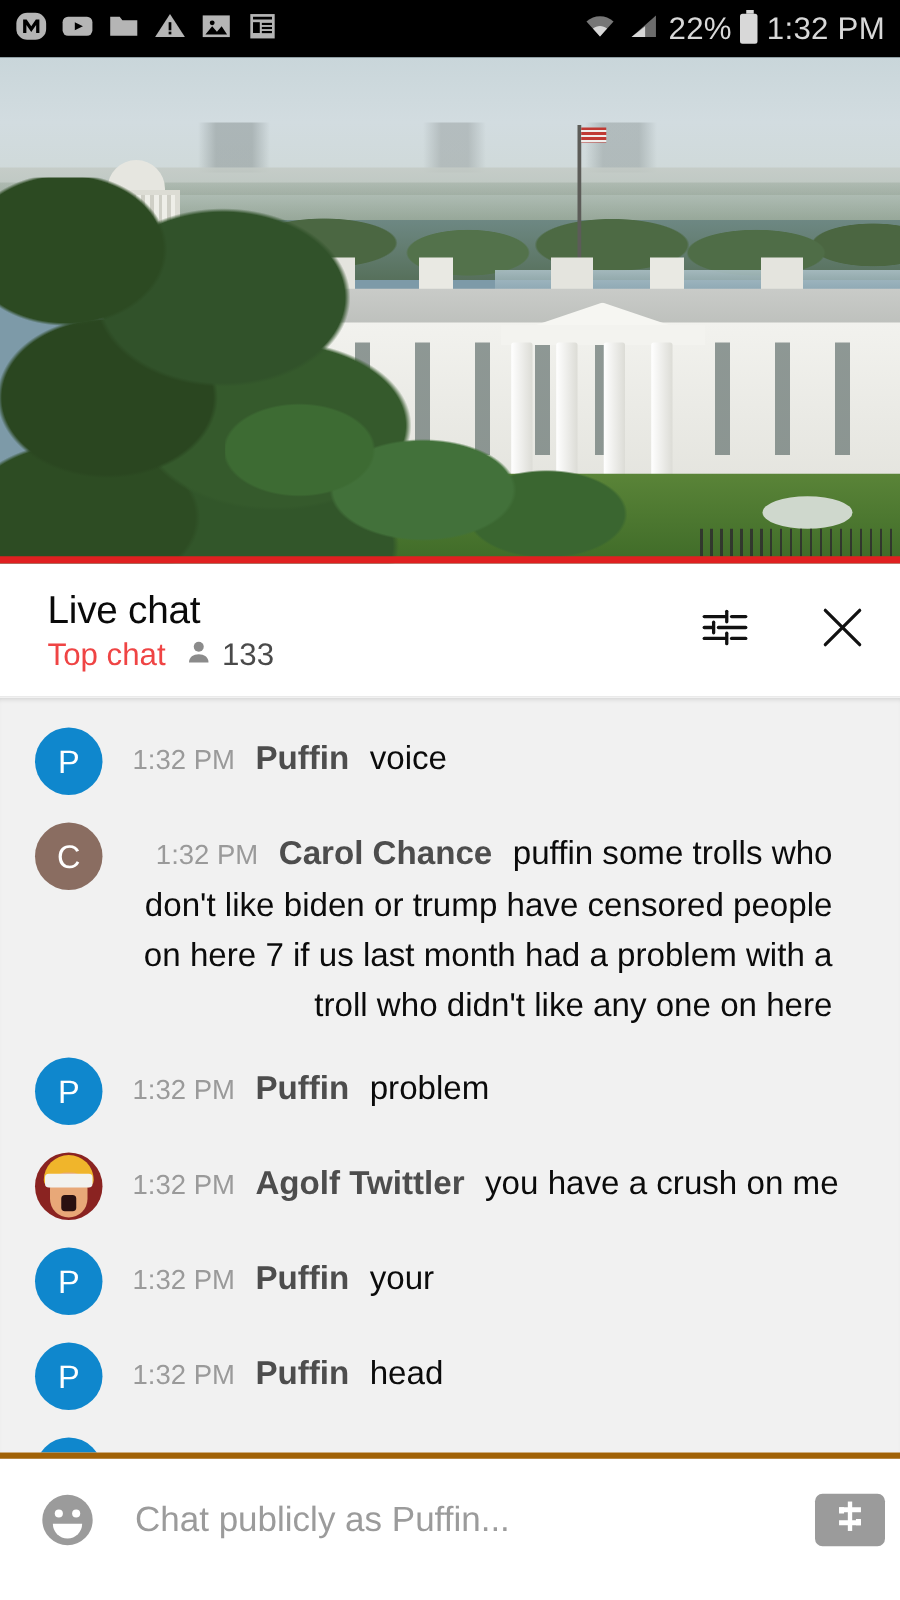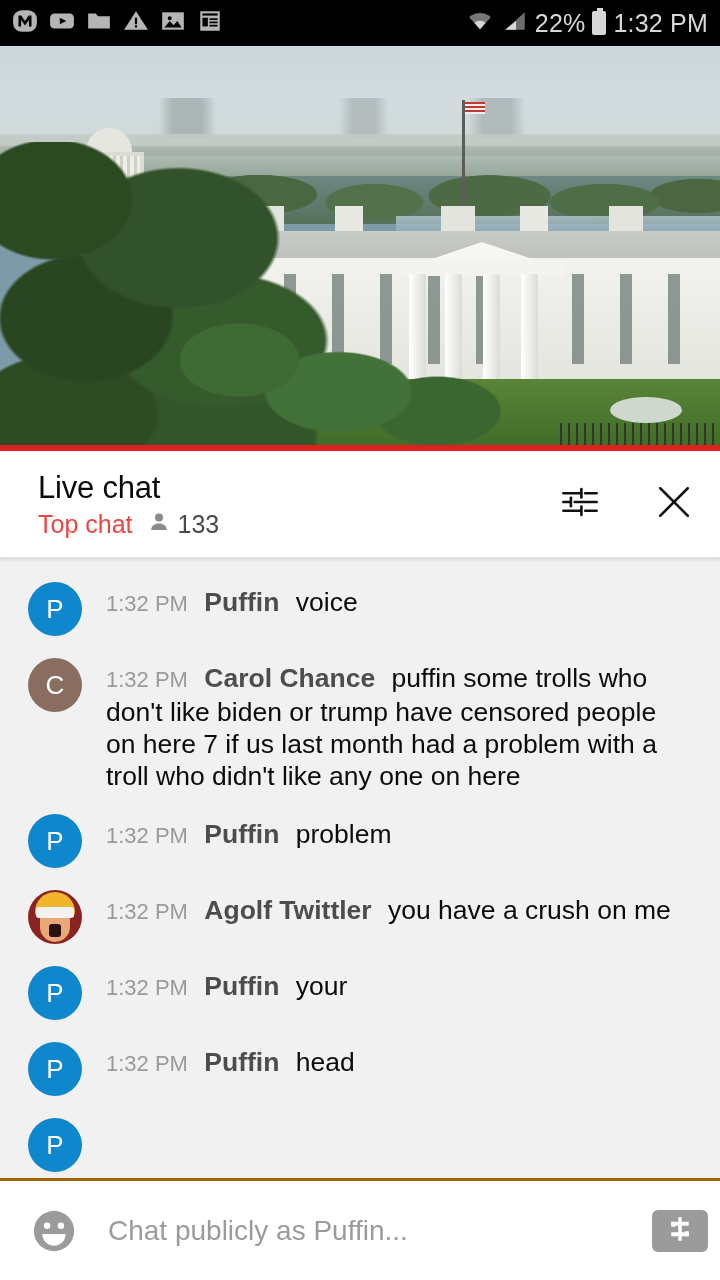--- a/index.html
+++ b/index.html
@@ -224,34 +224,34 @@
   }
   .avatar.photo .band {
     position:absolute; top:17px; left:8px; width:38px; height:11px;
     background:#f2f2ef; border-radius:3px;
   }
   .avatar.photo .mouth {
     position:absolute; top:34px; left:21px; width:12px; height:13px;
     background:#2a1010; border-radius:3px;
   }
   .msg-body { margin-left:24px; padding-top: 6px; }
-  .msg-line { font-size: 26.5px; line-height: 32px; color:#0b0b0b; }
+  .msg-line { font-size: 26.5px; line-height: 40px; color:#0b0b0b;text-align:right; }
   .ts { color:#9a9a9a; font-size:22px; }
   .author { color:#4d4d4d; font-weight:bold; font-size:26.5px; }
   .text { color:#0b0b0b; }
   .sp { display:inline-block; width:9px; }
 
   
   .composer {
-    position:absolute; left:0; bottom:0;
+    position:absolute; left:0; bottom:16px;
     width:100%; height:102px;
     background:#ffffff;
     display:flex; align-items:center;
     padding: 0 12px 0 28px;
-    border-top:3px solid #a16207;
+    border-top:5px solid #a16207;
   }
   .emoji-btn { flex:0 0 auto; width:52px; height:52px; }
   .chat-input {
     flex:1 1 auto; margin-left: 28px;
     border:none; outline:none; background:transparent;
     font-family:"Liberation Sans", sans-serif;
     font-size: 28px; color:#111;
   }
   .chat-input::placeholder { color:#9b9b9b; }
   .superchat-btn {

